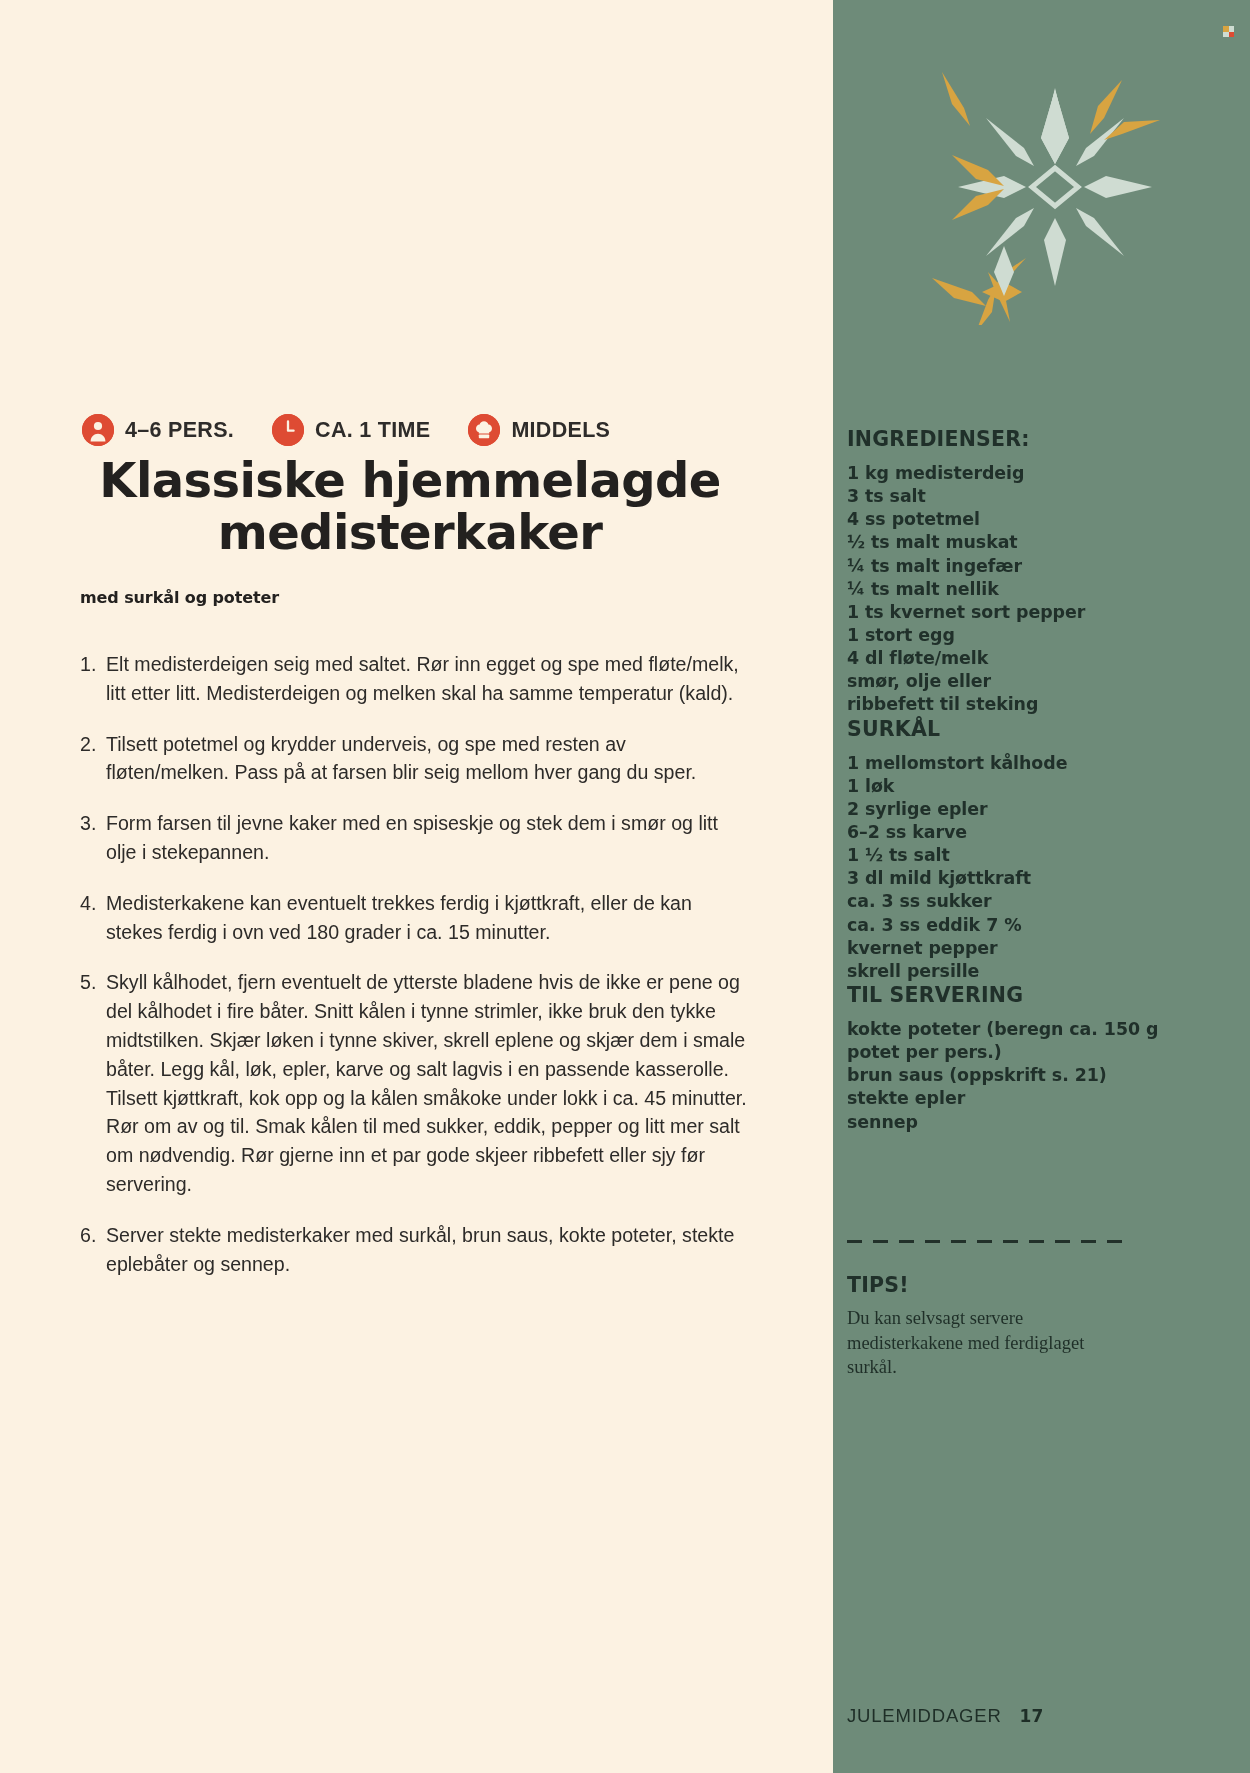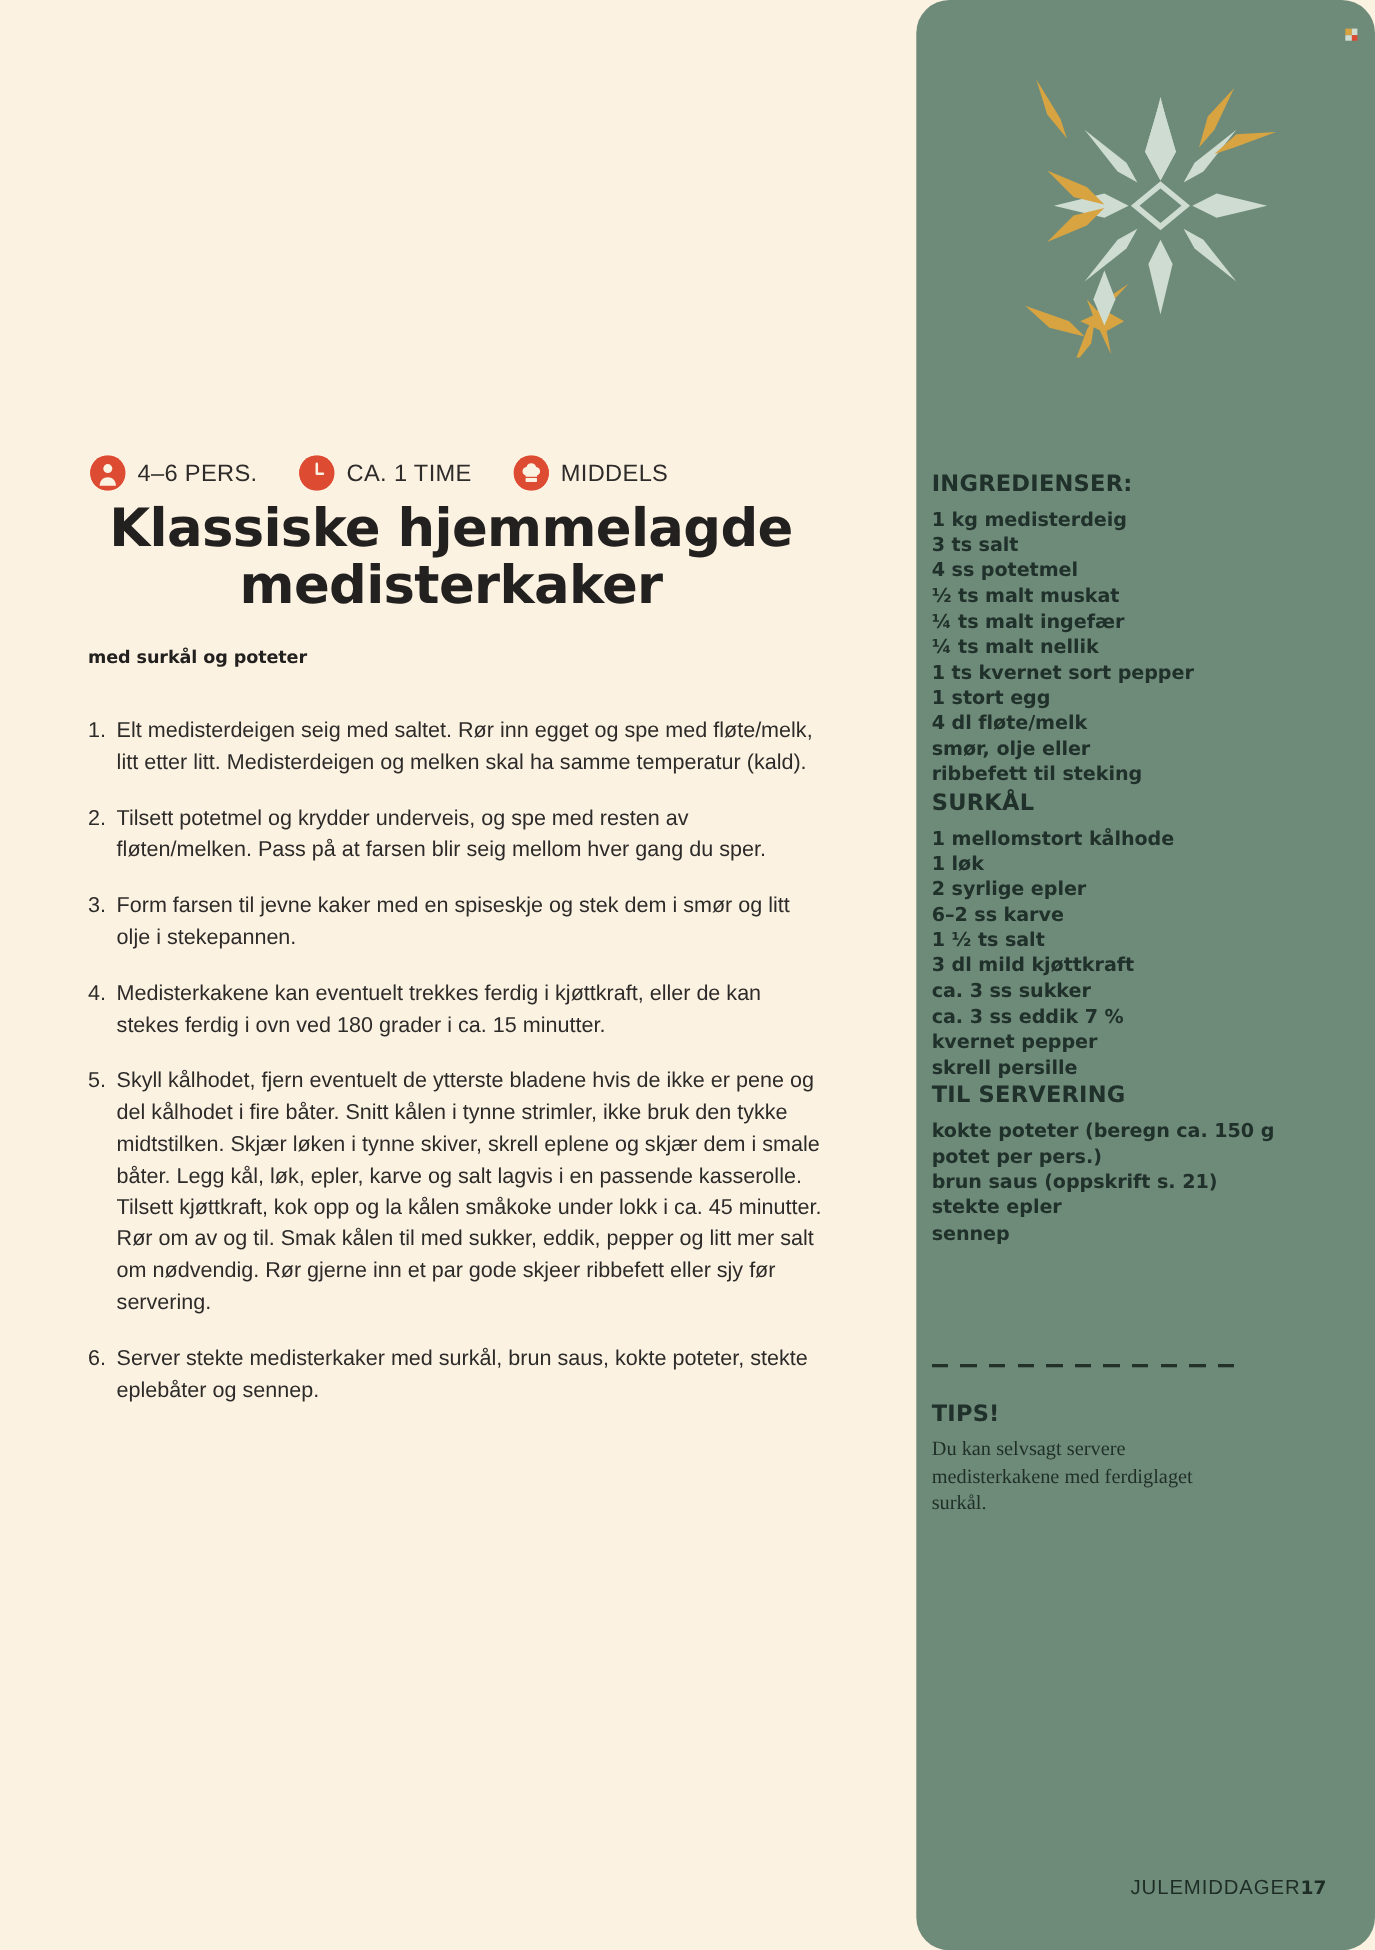--- a/index.html
+++ b/index.html
@@ -54,21 +54,21 @@
     align-items: center;
     justify-content: center;
     margin-right: 11px;
     flex: none;
   }
   .meta-label {
     font-family: "Liberation Sans", sans-serif;
     font-size: 21.5px;
     letter-spacing: 0.3px;
     color: #2e2c2a;
-    font-weight: 400;
+    font-weight: 700;
   }
 
   .title {
     position: absolute;
     top: 455px;
     left: 80px;
     width: 660px;
     font-family: "DejaVu Sans", sans-serif;
     font-weight: 700;
     font-size: 48px;
@@ -117,21 +117,20 @@
     flex: 1;
   }
 
   
   .right-col {
     width: 417px;
     height: 1773px;
     background: #6e8b79;
     position: relative;
     box-sizing: border-box;
-    border-radius: 30px;
   }
 
   .ornament {
     position: absolute;
     top: 60px;
     left: 85px;
     width: 250px;
     height: 265px;
   }
   .corner-dot {
@@ -205,24 +204,25 @@
     font-family: Liberation Serif, serif;
     font-size: 18.5px;
     line-height: 1.33;
     color: #1f2f28;
   }
 
   .footer {
     position: absolute;
     bottom: 46px;
     left: 14px;
-    right: 44px;
+    right: 20px;
     display: flex;
     align-items: baseline;
-    justify-content: flex-end;
+    justify-content: flex-start;
+    gap: 18px;
   }
   .footer-label {
     font-family: "Liberation Sans", sans-serif;
     font-size: 18.5px;
     letter-spacing: 0.8px;
     color: #1e2e27;
   }
   .footer-page {
     font-family: "DejaVu Sans", sans-serif;
     font-weight: 700;

